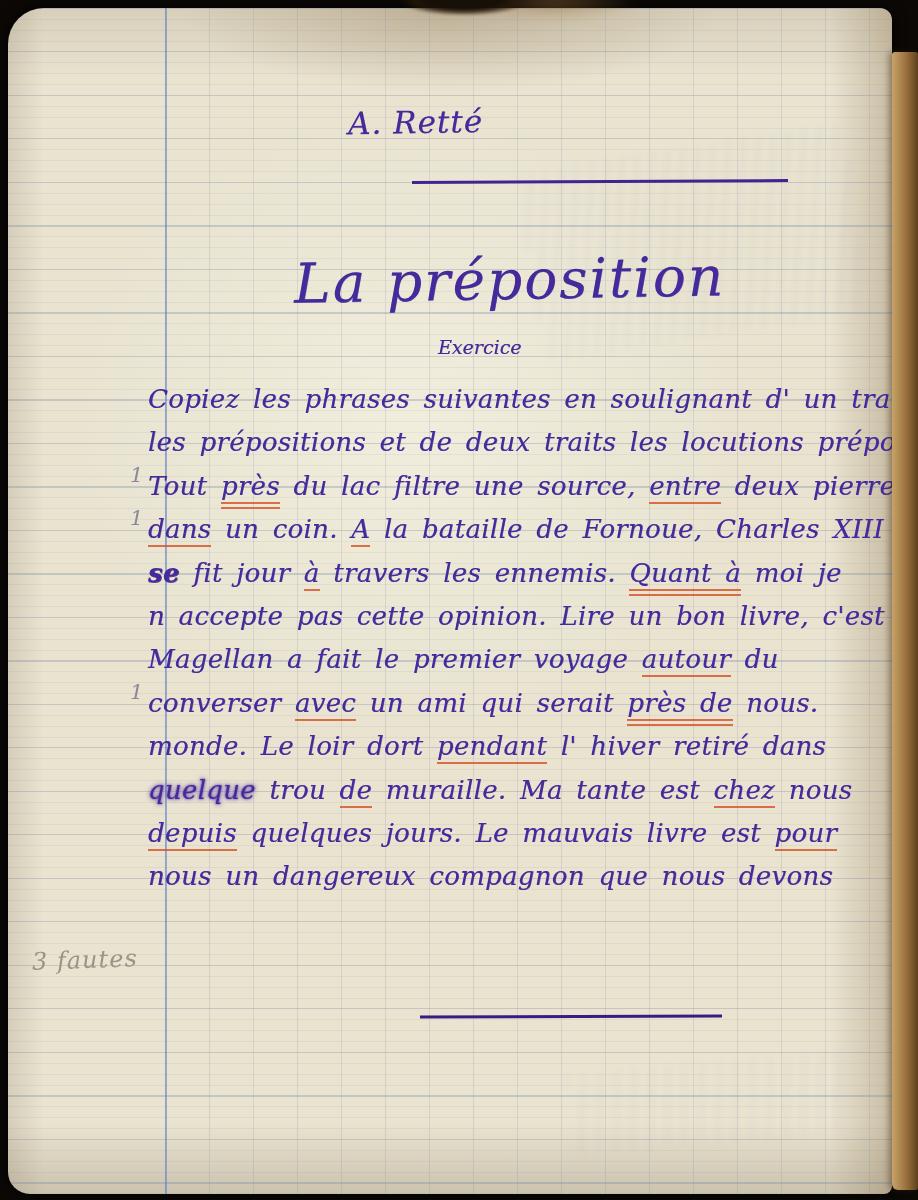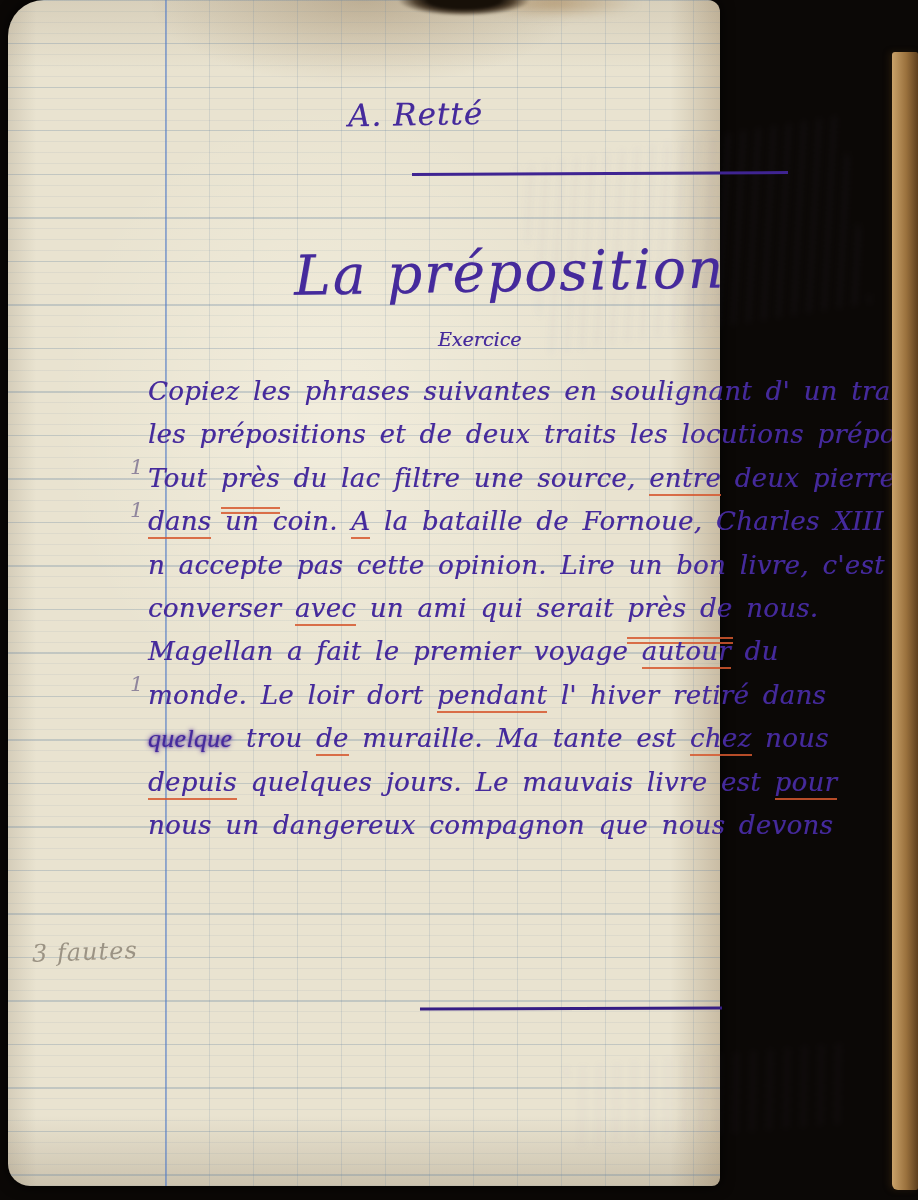--- a/index.html
+++ b/index.html
@@ -3,21 +3,21 @@
 <meta charset="utf-8">
 <style>
   html,body{margin:0;padding:0;}
   body{
     width:918px;height:1200px;position:relative;overflow:hidden;
     background:#0b0806;
     font-family:"DejaVu Serif","Liberation Serif",serif;
   }
   
   .page{
-    position:absolute;left:8px;top:0;width:712px;height:1186px;
+    position:absolute;left:8px;top:8px;width:884px;height:1186px;
     border-radius:36px 12px 8px 22px;
     background:
       radial-gradient(55% 38% at 45% 35%, rgba(255,252,240,.38), transparent 70%),
       radial-gradient(42% 10% at 50% 0%, rgba(120,88,48,.28), transparent 72%),
       linear-gradient(to right, rgba(70,48,22,.12), transparent 4%, transparent 93%, rgba(110,78,38,.26)),
       linear-gradient(to bottom, rgba(90,64,32,.12), transparent 6%, transparent 94%, rgba(70,48,22,.18)),
       #e9e3d0;
     box-shadow:0 0 14px rgba(0,0,0,.8);
   }
   
@@ -71,23 +71,23 @@
   .section-title{left:416px;top:184px;font-size:35px;letter-spacing:1px;}
   .main-title{left:286px;top:240px;font-size:55px;letter-spacing:2px;transform:rotate(-1deg);}
   .subtitle{left:430px;top:328px;font-size:19px;}
   .body-text{
     position:absolute;left:140px;top:371px;width:748px;color:#452a9c;
     font-style:italic;font-size:26px;letter-spacing:.3px;word-spacing:5px;
     text-shadow:.4px .3px .3px rgba(69,42,156,.55);
   }
   .bline{height:43.4px;line-height:40px;white-space:nowrap;}
   .u1{border-bottom:2.5px solid rgba(214,88,47,.85);padding-bottom:1px;}
-  .u2{border-bottom:7px double rgba(214,88,47,.85);padding-bottom:14px;}
+  .u2{border-bottom:7px double rgba(214,88,47,.85);padding-bottom:1px;}
   .bold{font-weight:bold;text-shadow:.8px .5px .5px rgba(50,28,120,.8);}
-  .blot{text-shadow:0 0 5px rgba(82,48,160,.95),0 0 2px rgba(82,48,160,.9);font-family:Liberation Serif, serif;}
+  .blot{text-shadow:0 0 5px rgba(82,48,160,.95),0 0 2px rgba(82,48,160,.9);}
   .rule-2{position:absolute;left:412px;top:1007px;width:302px;height:3px;background:#351d84;transform:rotate(-.2deg);}
   
   .pencil{position:absolute;color:#9b9384;font-style:italic;white-space:nowrap;}
   .fautes-note{left:24px;top:938px;font-size:24px;letter-spacing:1px;transform:rotate(-2deg);}
   .tick{position:absolute;left:122px;width:12px;font-size:21px;color:#7a6f90;font-style:italic;opacity:.8;}
 </style>
 </head>
 <body>
 
 <div class="page">
@@ -101,23 +101,24 @@
   <div class="hand student-name">A. Retté</div>
   <div class="rule-1"></div>
   <div class="hand main-title">La préposition</div>
   <div class="hand subtitle">Exercice</div>
 
   <div class="body-text">
       <div class="bline"><span>Copiez les phrases suivantes en soulignant d' un trait</span></div>
       <div class="bline"><span>les prépositions et de deux traits les locutions prépositives</span></div>
       <div class="bline"><span>Tout </span><span class="u2">près</span><span> du lac filtre une source, </span><span class="u1">entre</span><span> deux pierres,</span></div>
       <div class="bline"><span class="u1">dans</span><span> un coin. </span><span class="u1">A</span><span> la bataille de Fornoue, Charles XIII</span></div>
+      <div class="bline"><span class="bold">se</span><span> fit jour </span><span class="u1">à</span><span> travers les ennemis. </span><span class="u2">Quant à</span><span> moi je</span></div>
       <div class="bline"><span>n accepte pas cette opinion. Lire un bon livre, c'est</span></div>
+      <div class="bline"><span>Magellan a fait le premier voyage </span><span class="u1">autour</span><span> du</span></div>
       <div class="bline"><span>converser </span><span class="u1">avec</span><span> un ami qui serait </span><span class="u2">près de</span><span> nous.</span></div>
-      <div class="bline"><span>Magellan a fait le premier voyage </span><span class="u1">autour</span><span> du</span></div>
       <div class="bline"><span>monde. Le loir dort </span><span class="u1">pendant</span><span> l' hiver retiré dans</span></div>
       <div class="bline"><span class="blot">quelque</span><span> trou </span><span class="u1">de</span><span> muraille. Ma tante est </span><span class="u1">chez</span><span> nous</span></div>
       <div class="bline"><span class="u1">depuis</span><span> quelques jours. Le mauvais livre est </span><span class="u1">pour</span></div>
       <div class="bline"><span>nous un dangereux compagnon que nous devons</span></div>
     </div>
 
   <div class="rule-2"></div>
 
   <div class="pencil fautes-note">3 fautes</div>
 <div class="tick" style="top: 455px;">1</div>

